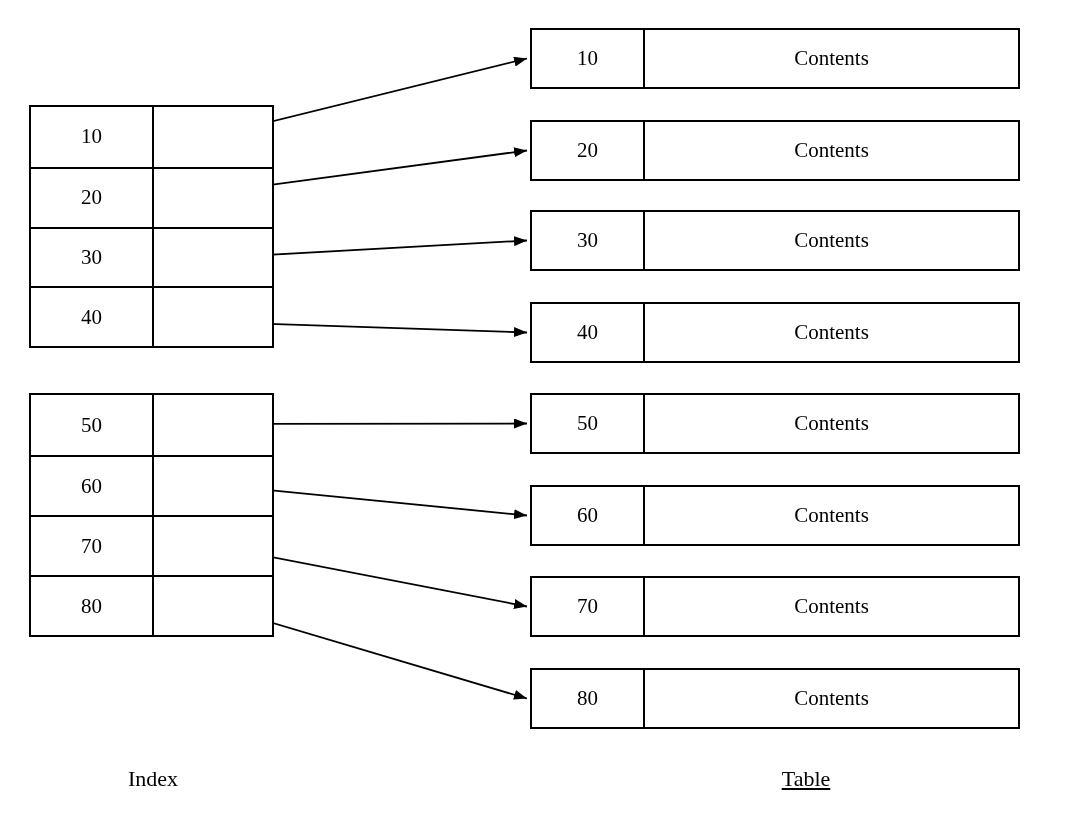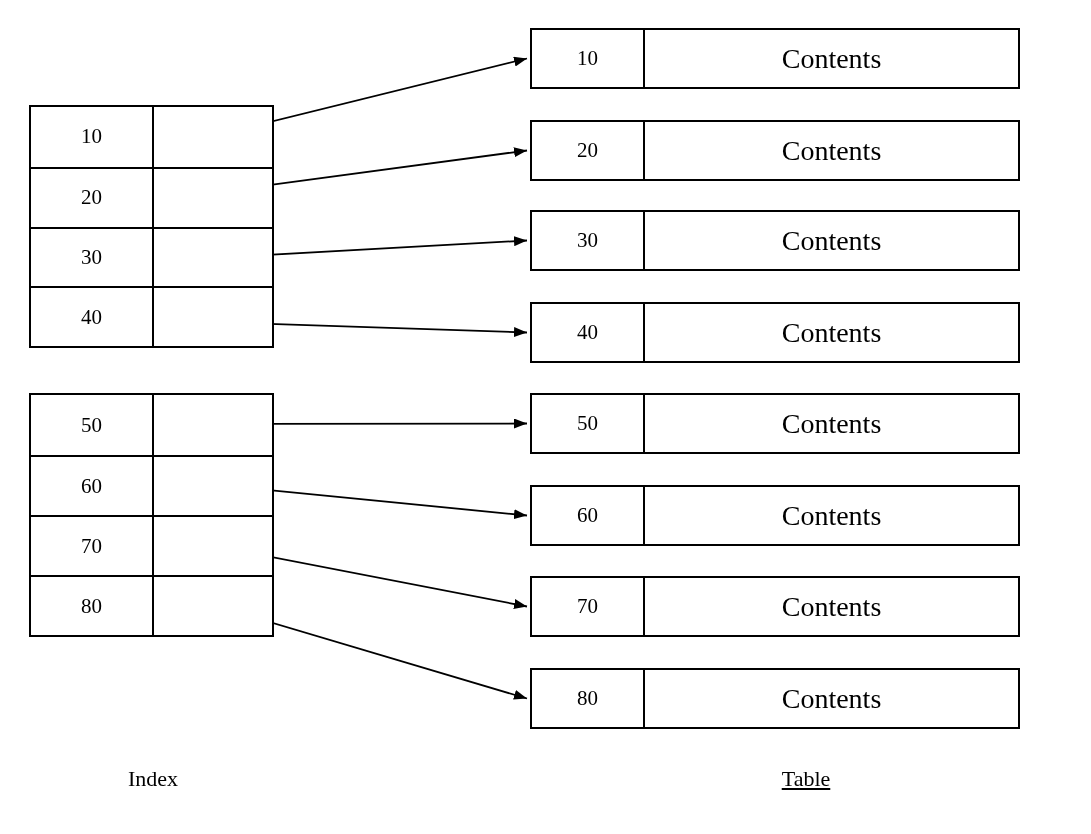--- a/index.html
+++ b/index.html
@@ -64,21 +64,21 @@
     align-items: center;
     justify-content: center;
     font-size: 21px;
     box-sizing: border-box;
   }
   .table-row .contents-cell {
     flex: 1;
     display: flex;
     align-items: center;
     justify-content: center;
-    font-size: 28px;
+    font-size: 21px;
   }
   
   .bottom-label {
     position: absolute;
     top: 766px;
     transform: translateX(-50%);
     font-size: 22px;
     white-space: nowrap;
   }
   .label-index { left: 153px; }

